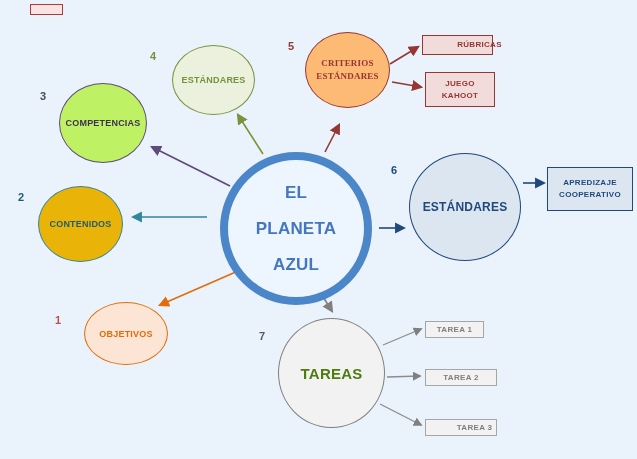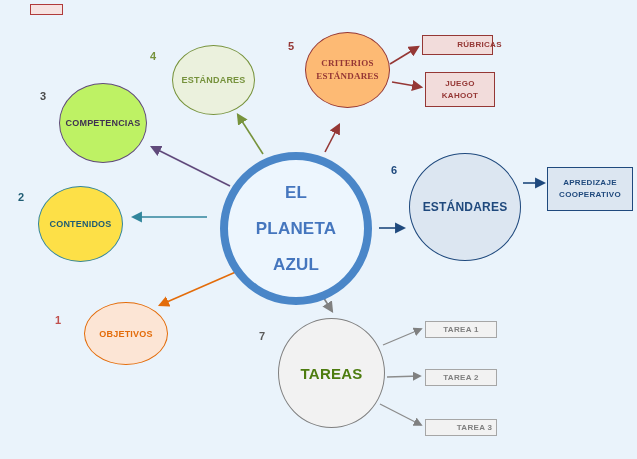--- a/index.html
+++ b/index.html
@@ -26,21 +26,21 @@
   .center-node {
     left: 220px; top: 152px; width: 152px; height: 153px;
     background: #edf6fe;
     border: 8px solid #4a86c8;
     color: #4576be;
     font-size: 17px;
     line-height: 36px;
   }
 
   .competencias { left: 59px;  top: 83px;  width: 88px;  height: 80px;  background:#bef264; border:1.5px solid #604a7b; color:#3f3151; font-size: 9px; }
-  .contenidos   { left: 38px;  top: 186px; width: 85px;  height: 76px;  background:#fde047; border:1.5px solid #31859c; color:#1f5c73; font-size: 9px; }
+  .contenidos   { left: 38px;  top: 186px; width: 85px;  height: 76px;  background:#eab308; border:1.5px solid #31859c; color:#1f5c73; font-size: 9px; }
   .objetivos    { left: 84px;  top: 302px; width: 84px;  height: 63px;  background:#fce5d5; border:1.5px solid #e36c0a; color:#e36c0a; font-size: 9px; }
   .estandares   { left: 172px; top: 45px;  width: 83px;  height: 70px;  background:#ebf1dd; border:1.5px solid #77933c; color:#76923c; font-size: 9px; }
   .criterios    { left: 305px; top: 32px;  width: 85px;  height: 76px;  background:#fdba74; border:1.5px solid #953735; color:#953735; font-size: 9px; line-height: 13px; font-family: Liberation Serif, serif; }
   .metodologia  { left: 409px; top: 153px; width: 112px; height: 108px; background:#dce6f1; border:1.5px solid #1f497d; color:#1f497d; font-size: 12px; }
   .tareas       { left: 278px; top: 318px; width: 107px; height: 110px; background:#f2f2f2; border:1.5px solid #7f7f7f; color:#4d7c0f; font-size: 15px; }
 
   .num {
     position: absolute;
     font-weight: bold;
     font-size: 11px;
@@ -62,21 +62,21 @@
     line-height: 12px;
     letter-spacing: 0.3px;
   }
   .box-red  { background: #f2dcdb; border: 1.5px solid #953735; color: #953735; }
   .box-navy { background: #dce6f1; border: 1.5px solid #1f497d; color: #1f497d; }
   .box-gray { background: #f2f2f2; border: 1px solid #a6a6a6;   color: #7f7f7f; }
 
   .rubricas     { left: 422px; top: 35px;  width: 71px; height: 20px; padding-left: 44px; }
   .juego-kahoot { left: 425px; top: 72px;  width: 70px; height: 35px; }
   .apredizaje   { left: 547px; top: 167px; width: 86px; height: 44px; }
-  .tarea1       { left: 425px; top: 321px; width: 72px; height: 17px; }
+  .tarea1       { left: 425px; top: 321px; width: 59px; height: 17px; }
   .tarea2       { left: 425px; top: 369px; width: 72px; height: 17px; }
   .tarea3       { left: 425px; top: 419px; width: 72px; height: 17px; padding-left: 27px; }
 
   .red-marker {
     position: absolute;
     left: 30px; top: 4px; width: 33px; height: 11px;
     border: 1.5px solid #b03a3a;
     background: #f6e3e2;
   }
 </style>

